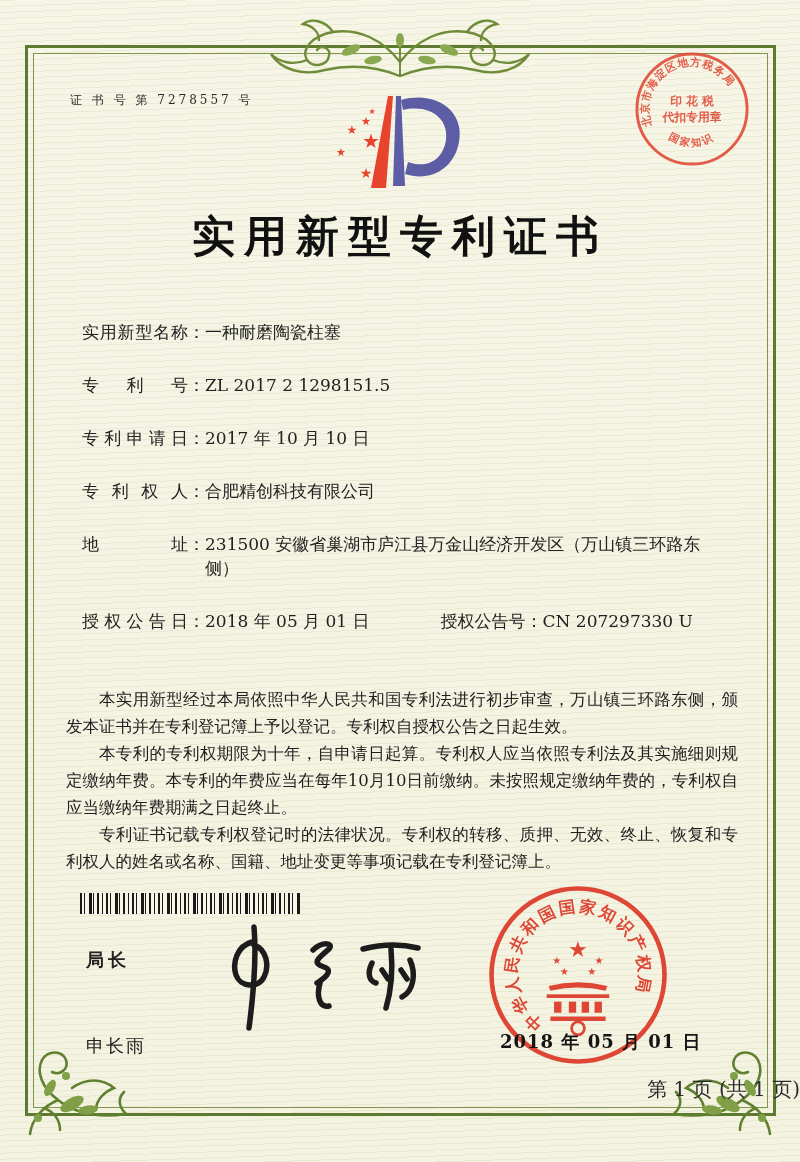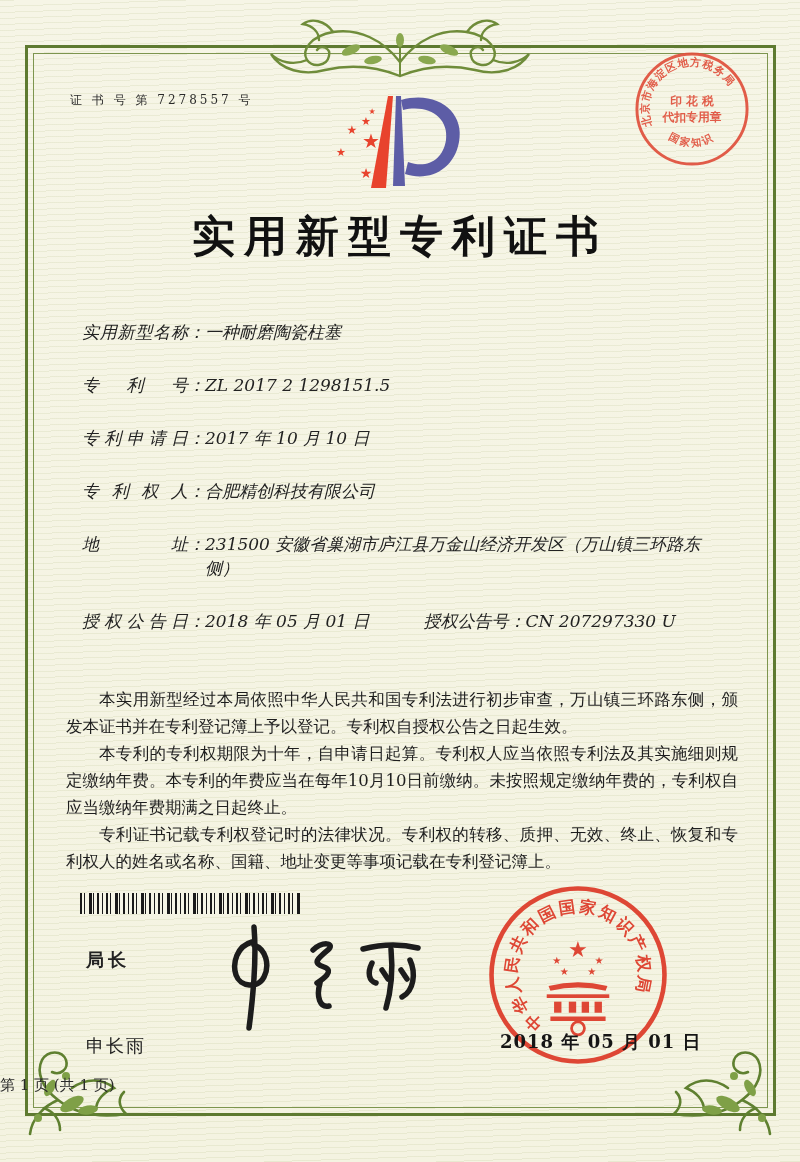--- a/index.html
+++ b/index.html
@@ -20,46 +20,46 @@
     border:3px solid #5e7a30; }
   .border-inner{ position:absolute; left:33px; top:53px; right:32px; bottom:54px;
     border:1px solid #7d954e; }
   
   .cert-no{ position:absolute; left:70px; top:92px; font-size:12px; letter-spacing:3px; color:#2a2a2a; }
   .logo{ position:absolute; left:325px; top:84px; width:150px; height:115px; }
   .tax-stamp{ position:absolute; left:633px; top:50px; width:118px; height:118px; opacity:.92; }
   .title{ position:absolute; left:0; top:208px; width:100%; text-align:center;
     font-size:43px; font-weight:600; letter-spacing:9px; color:#111; }
   
-  .fields{ position:absolute; left:82px; top:320px; width:650px; font-size:17px;font-style:italic; }
+  .fields{ position:absolute; left:82px; top:320px; width:650px; font-size:17px; }
   .frow{ margin-bottom:29px; line-height:24px; }
   .flabel{ display:inline-block; width:106px; text-align:justify; text-align-last:justify; vertical-align:top; }
   .fcolon{ display:inline-block; vertical-align:top; }
   .fvalue{ display:inline-block; width:520px; vertical-align:top; }
   .frow-split{ display:flex; }
-  .grant-right{ margin-left:54px; white-space:nowrap; }
+  .grant-right{ margin-left:71px; white-space:nowrap; }
   
   .body-text{ position:absolute; left:66px; top:686px; width:672px;
     font-size:16.5px; line-height:27px; text-align:justify; color:#1e1e1e; }
   .body-text p{ text-indent:2em; }
   
   .barcode{ position:absolute; left:80px; top:893px; width:220px; height:21px;
     background:repeating-linear-gradient(90deg,
       #1a1a1a 0 2px, #f6f5e6 2px 4px, #1a1a1a 4px 5px, #f6f5e6 5px 9px,
       #1a1a1a 9px 12px, #f6f5e6 12px 13px, #1a1a1a 13px 14px, #f6f5e6 14px 17px,
       #1a1a1a 17px 19px, #f6f5e6 19px 22px, #1a1a1a 22px 23px, #f6f5e6 23px 26px);
   }
   
   .sig-title{ position:absolute; left:86px; top:948px; font-size:18px; letter-spacing:4px;font-weight:bold; }
   .sig-name{ position:absolute; left:86px; top:990px; font-size:18px; letter-spacing:2px;margin-top:44px; }
   .signature-svg{ position:absolute; left:195px; top:918px; width:245px; height:118px; }
   
   .office-seal{ position:absolute; left:486px; top:883px; width:184px; height:184px; opacity:.93; }
   .seal-date{ position:absolute; left:500px; top:1030px; font-size:18px; font-weight:600; letter-spacing:1px; color:#151515; z-index:5; }
-  .footer{ position:absolute; left:0; top:1076px; width:100%; text-align:left; font-size:15px; color:#2a2a2a; }
+  .footer{ position:absolute; left:0; top:1076px; width:100%; text-align:right; font-size:20px; color:#2a2a2a; }
   
   .orn-top{ position:absolute; left:255px; top:10px; width:290px; height:74px; }
   .orn-bl{ position:absolute; left:14px; top:1048px; width:118px; height:92px; }
   .orn-br{ position:absolute; left:668px; top:1048px; width:118px; height:92px; transform:scaleX(-1); }
   svg text{ font-family:"DejaVu Serif","Liberation Serif",serif; }
 </style>
 </head>
 <body>
 
 <div class="page">

